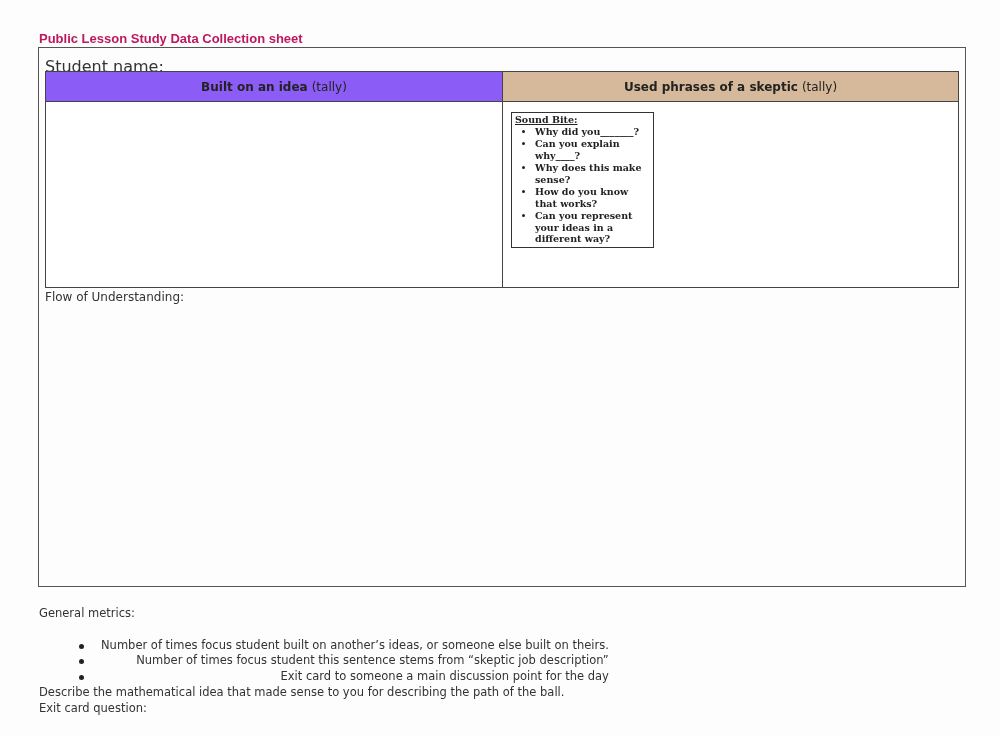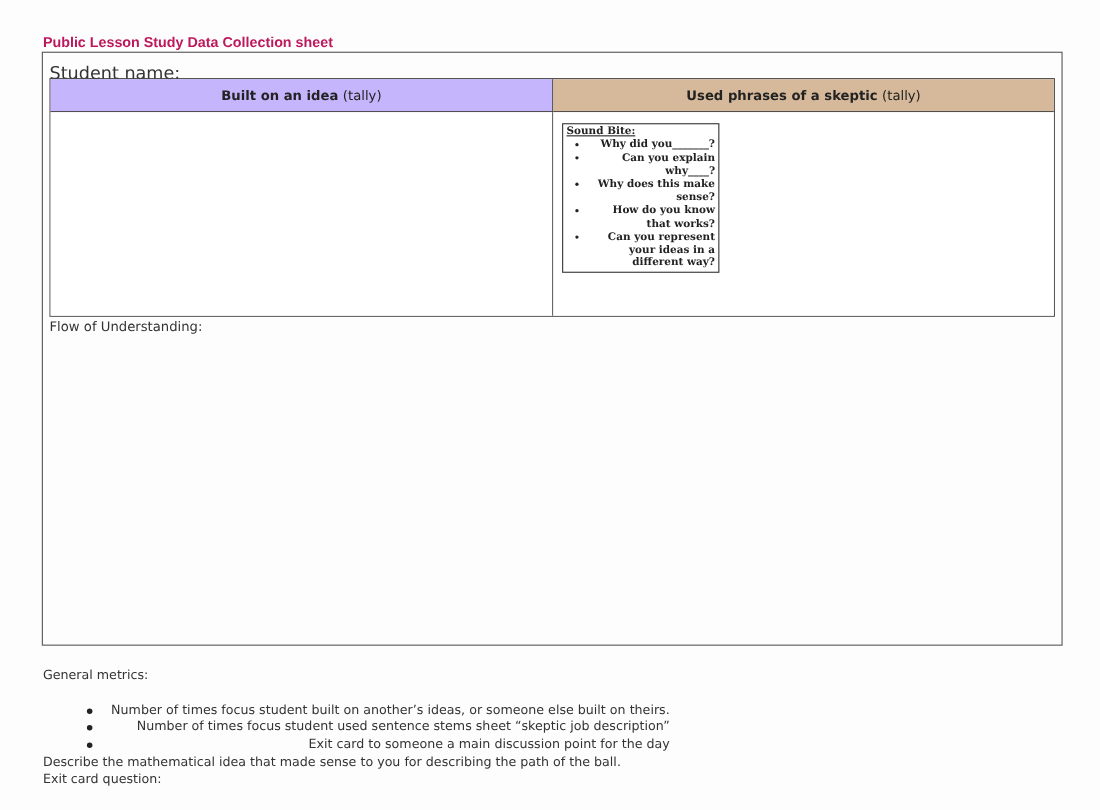--- a/index.html
+++ b/index.html
@@ -23,32 +23,32 @@
     position: absolute; left: 45px; top: 71px; width: 914px; height: 217px;
     border: 1px solid #444; box-sizing: border-box;
     display: grid; grid-template-columns: 457px 1fr; grid-template-rows: 30px 1fr;
   }
   .th {
     display: flex; align-items: center; justify-content: center;
     font-size: 12px; border-bottom: 1px solid #444; color: #222;
     font-family: "DejaVu Sans", sans-serif;
   }
   .th b { font-weight: bold; margin-right: 4px; }
-  .th.left { background: #c4b5fd; border-right: 1px solid #444; }
+  .th.left { background: #8b5cf6; border-right: 1px solid #444; }
   .th.right { background: #d5b99a; }
   .td.left { border-right: 1px solid #444; }
   .td { position: relative; background: #fff; }
   .sound-bite {
     position: absolute; left: 8px; top: 10px; width: 143px;
     border: 1px solid #333; box-sizing: border-box; padding: 1px 3px 1px 3px;
     font-family: "DejaVu Serif", serif; font-size: 9.5px; font-weight: bold; color: #222;
     line-height: 11.5px; background: #fff;
   }
   .sound-bite .sb-title { text-decoration: underline; }
-  .sound-bite ul { margin: 0; padding-left: 20px; text-align: right; }
+  .sound-bite ul { margin: 0; padding-left: 20px; }
   .sound-bite li { margin-bottom: 1px; }
   .flow-label {
     position: absolute; left: 45px; top: 290px; font-size: 12px; color: #333;
     font-family: "DejaVu Sans", sans-serif;
   }
   .metrics {
     position: absolute; left: 39px; top: 606px; font-size: 11.5px; color: #333;
     font-family: "DejaVu Sans", sans-serif; line-height: 15.5px;
   }
   .metrics ul { margin: 16px; padding: 0; list-style: none; text-align: right; }
@@ -92,21 +92,21 @@
     </div>
   </div>
 </div>
 
 <div class="flow-label">Flow of Understanding:</div>
 
 <div class="metrics">
   <div>General metrics:</div>
   <ul>
     <li>Number of times focus student built on another’s ideas, or someone else built on theirs.</li>
-    <li>Number of times focus student used sentence stems sheet “skeptic job description”</li>
+    <li>Number of times focus student this sentence stems from “skeptic job description”</li>
     <li>Exit card to someone a main discussion point for the day</li>
   </ul>
 </div>
 
 <div class="exit">
   <div>Describe the mathematical idea that made sense to you for describing the path of the ball.</div>
   <div>Exit card question:</div>
 </div>
 
 </body></html>

